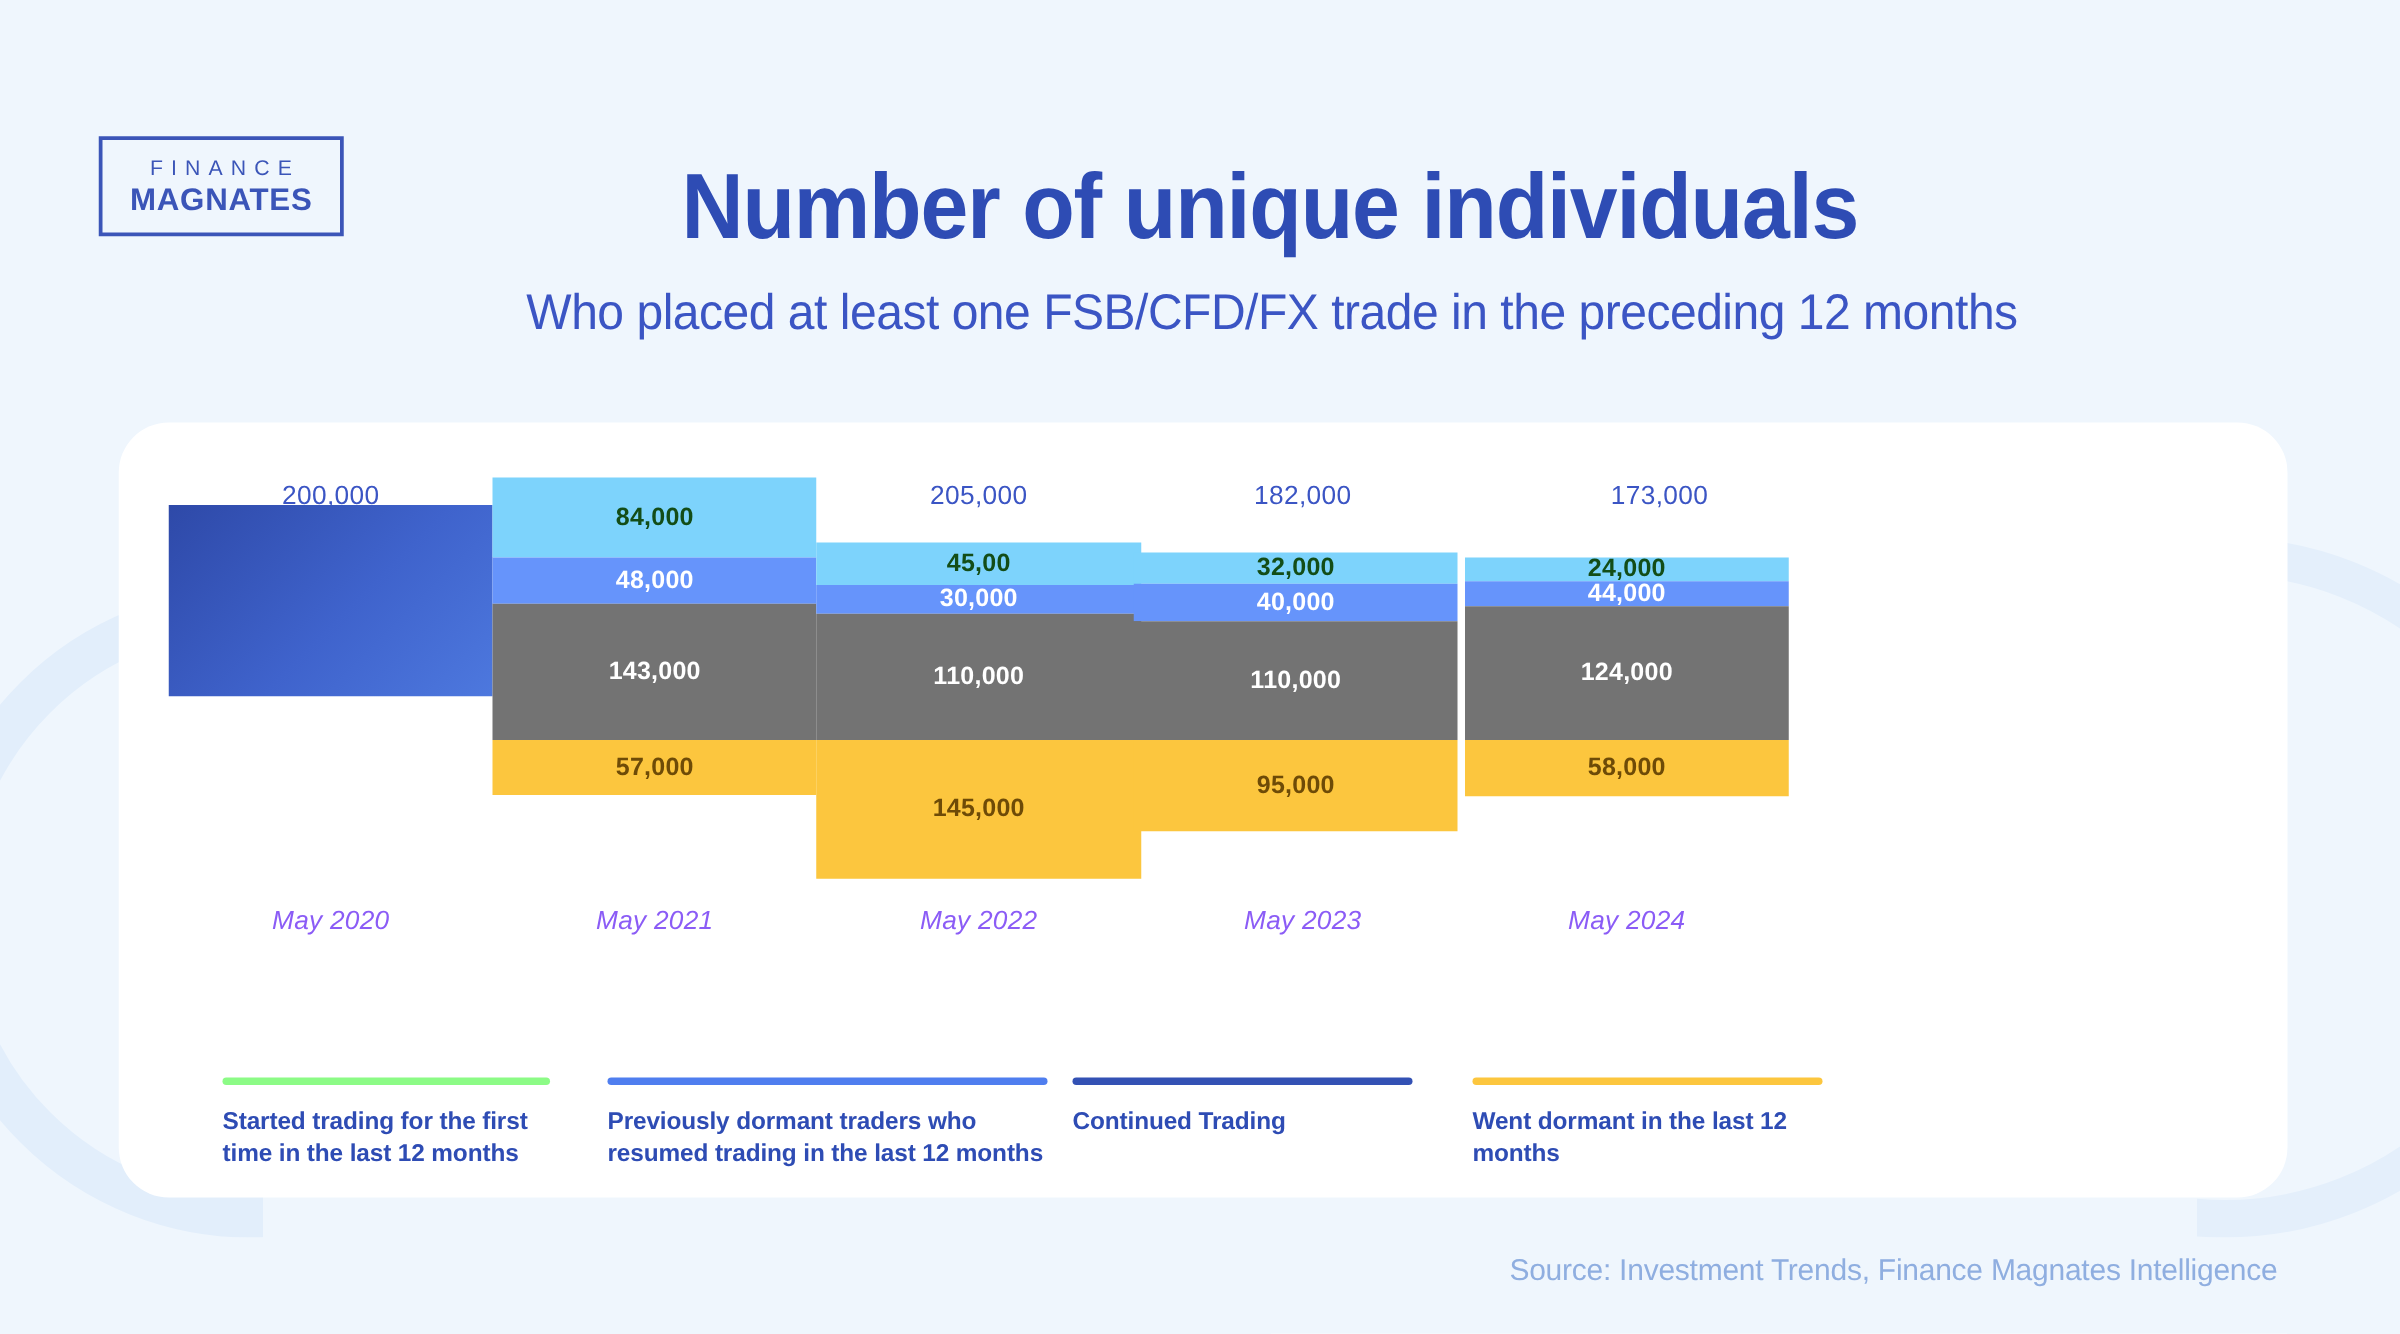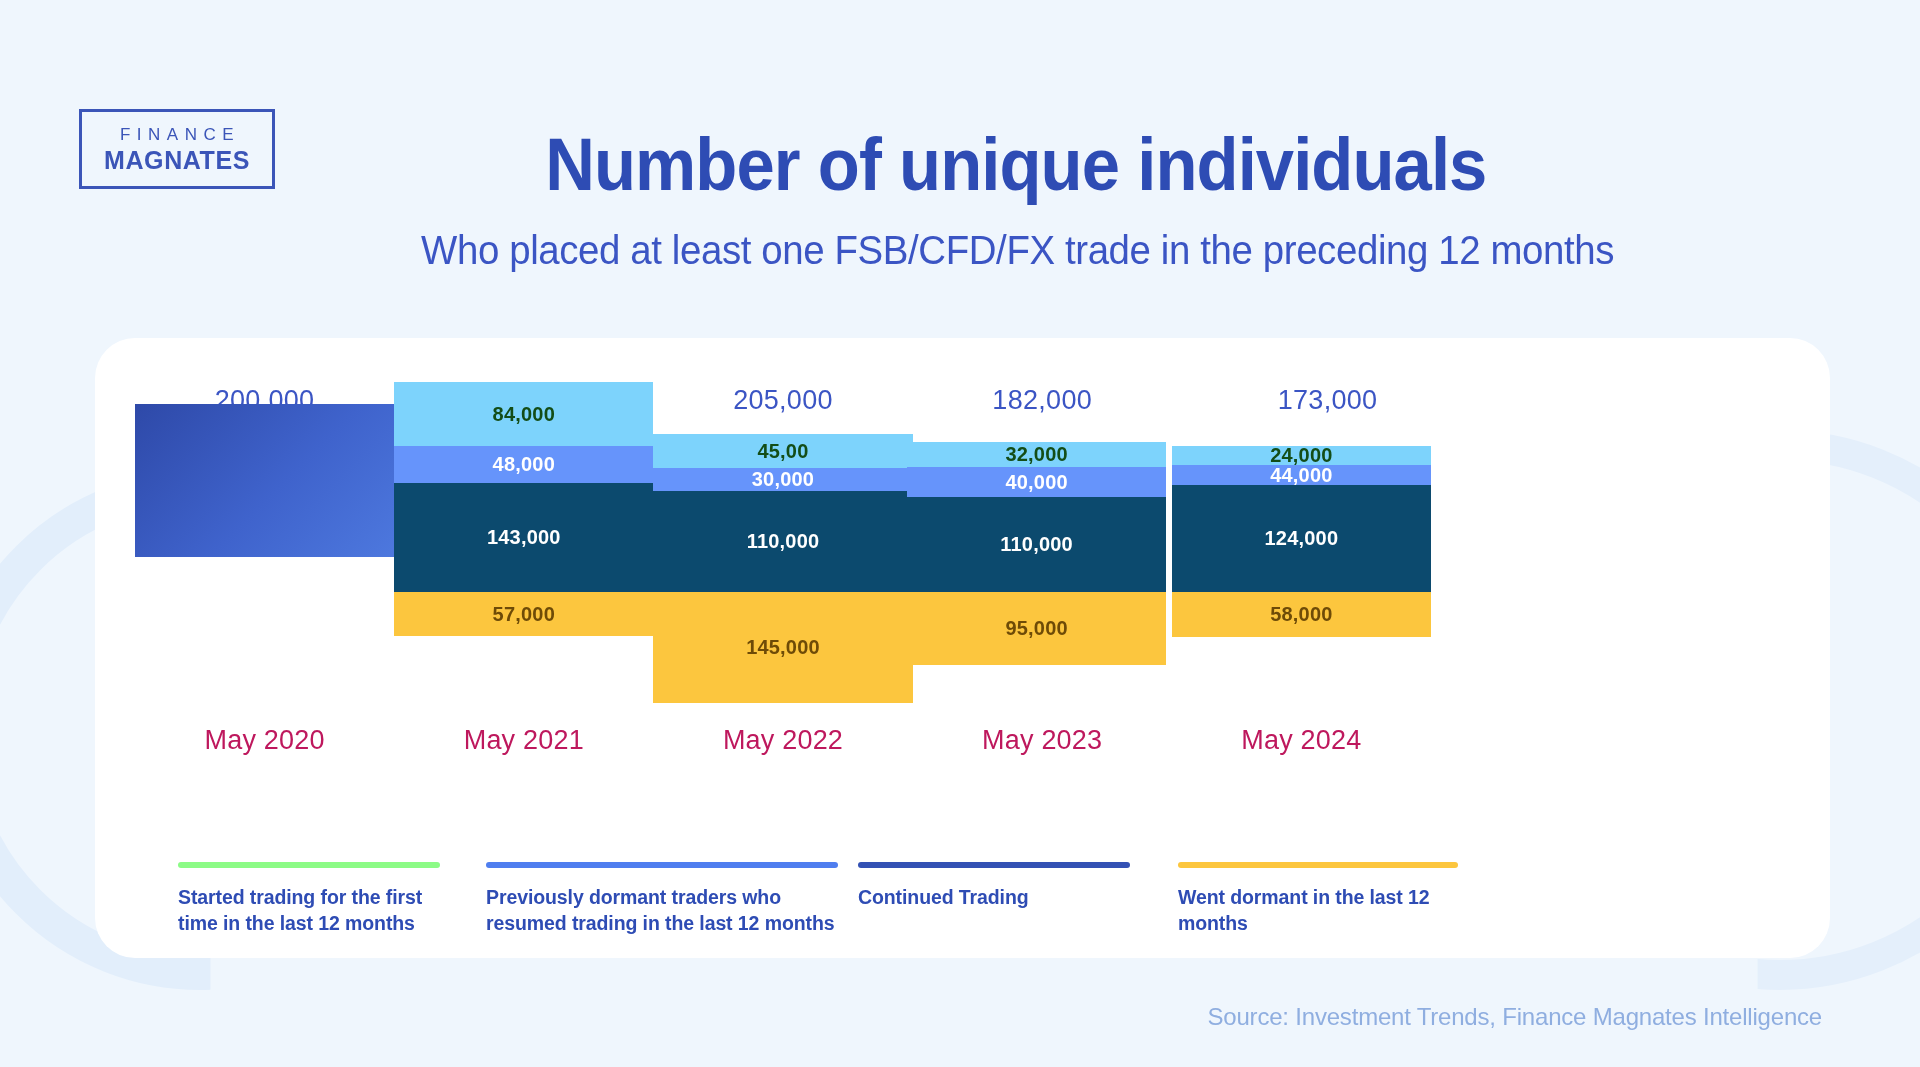--- a/index.html
+++ b/index.html
@@ -65,40 +65,40 @@
   }
 
   
   .chart { position:absolute; left:135px; top:382px; width:1296px; height:320px; }
   .col {
     position:absolute; top:0; width:259.2px; height:320px;
   }
   .totals-row { position:absolute; left:135px; top:385px; width:1296px; height:30px; }
   .total {
     position:absolute; top:0; width:259.2px; text-align:center;
-    color:#3B55C4; font-size:27px; font-weight:400; letter-spacing:0.3px;
+    color:#3B55C4; font-size:21px; font-weight:400; letter-spacing:0.3px;
   }
 
   .seg {
     position:absolute; left:0; width:100%;
     display:flex; align-items:center; justify-content:center;
     font-size:20px; font-weight:700; letter-spacing:0.2px;
     overflow:hidden; white-space:nowrap;
   }
   .seg-green  { background:#7dd3fc; color:#134D17; }
   .seg-blue   { background:#6694FB; color:#ffffff; }
-  .seg-navy   { background:#0c4a6e; color:#ffffff; }
+  .seg-navy   { background:#737373; color:#ffffff; }
   .seg-yellow { background:#FCC63E; color:#6E4B07; }
   .seg-solo   { background:linear-gradient(135deg,#2E49A8 0%,#3F63CC 55%,#4D78DE 100%); }
 
   
   .months { position:absolute; left:135px; top:725px; width:1296px; height:28px; }
   .month {
     position:absolute; top:0; width:259.2px; text-align:center;
-    color:#be185d; font-size:27px; font-weight:400; letter-spacing:0.2px;
+    color:#8b5cf6; font-size:21px; font-weight:400; letter-spacing:0.2px;font-style:italic;
   }
 
   
   .legend { position:absolute; left:178px; top:862px; width:1580px; height:80px; }
   .legend-item { position:absolute; top:0; }
   .legend-rule { height:6px; border-radius:3px; width:100%; }
   .legend-text {
     margin-top:17px; color:#2E4CB4;
     font-size:19.5px; font-weight:700; line-height:1.32;
     letter-spacing:-0.1px;

